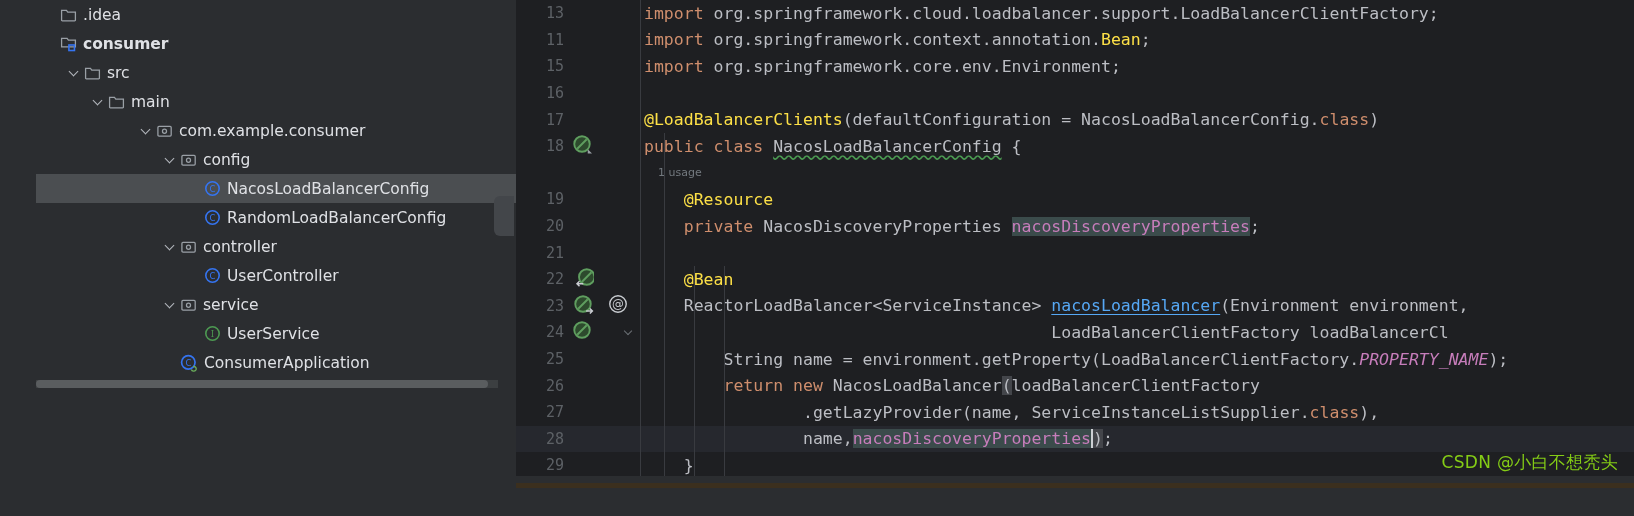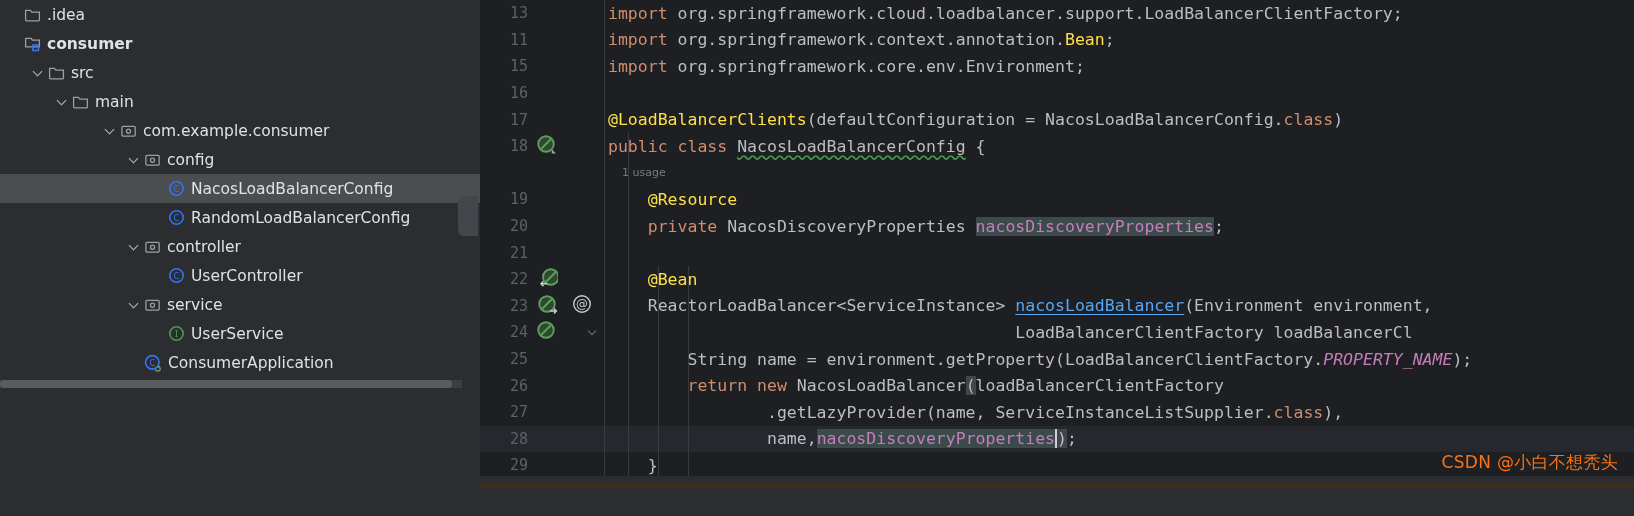--- a/index.html
+++ b/index.html
@@ -11,20 +11,21 @@
   }
   #app { position: relative; width: 1634px; height: 516px; display: flex; }
 
   
   #tree-panel {
     position: relative;
     width: 480px; height: 394px;
     background: #2b2d30;
     overflow: hidden;
     flex: 0 0 480px;
+    margin-left: 36px;
   }
   .tree-row {
     position: relative;
     height: 29px;
     display: flex;
     align-items: center;
     white-space: nowrap;
     font-size: 15.5px;
     color: #dfe1e5;
   }
@@ -138,21 +139,21 @@
   .m  { color: #56a8f5; }  
   .cn { color: #c77dbb; font-style: italic; }  
   .hint { color: #73797f; font-size: 11px; font-family: "DejaVu Sans","Liberation Sans",sans-serif; }
   .wavy { text-decoration: underline wavy #4b9c52; text-decoration-skip-ink: none; text-underline-offset: 3px; }
   .und  { text-decoration: underline; text-underline-offset: 3px; text-decoration-color:#56a8f5;}
   .sel  { background: #43454a; }
   .caret { display:inline-block; width:2px; height:19px; background:#cdd0d4; vertical-align:-4px; }
 
   #watermark {
     position: absolute; right: 16px; bottom: 14px;
-    color: #f97316; font-size: 17px;
+    color: #84cc16; font-size: 17px;
     font-family: "DejaVu Sans", "Liberation Sans", sans-serif;
     letter-spacing: .3px;
     pointer-events: none;
   }
   #editor-bottom-accent {
     position: absolute; left: 0; bottom: 0; width: 100%; height: 5px;
     background: #3b2f1e;
   }
   #editor-bottom-bar {
     position: absolute; left: 0; bottom: 5px; width: 100%; height: 7px;

